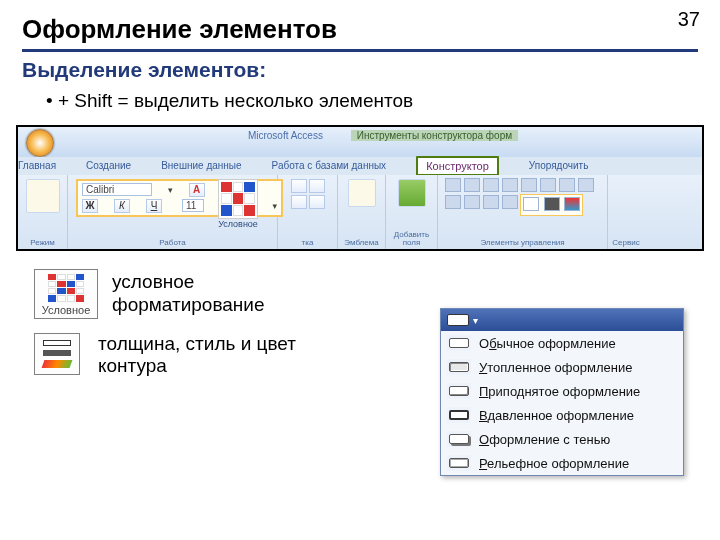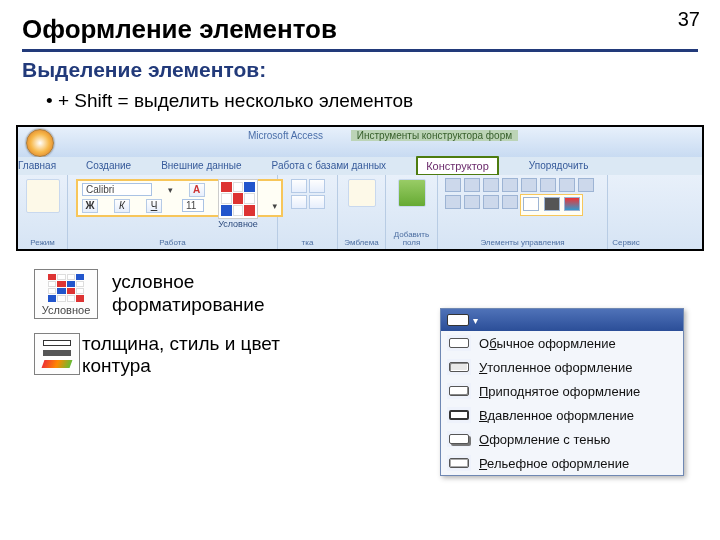--- a/index.html
+++ b/index.html
@@ -157,21 +157,21 @@
   }
   .btn-cond .ic {
     width: 36px; height: 28px; margin: 2px auto;
     display: grid; grid-template: repeat(4,1fr)/repeat(4,1fr); gap: 1px;
   }
   .caption {
     font-size: 19px; line-height: 1.2;
   }
 
   .row3 {
-    display: flex; gap: 2px; margin: 10px 0 0 34px;
+    display: flex; gap: 18px; margin: 10px 0 0 34px;
     align-items: flex-start;
   }
   .btn-line {
     width: 46px; border: 1px solid #808080;
     padding: 6px 2px; text-align: center;
     display: flex; flex-direction: column; gap: 4px; align-items: center;
     background: #fdfdfd;
   }
   .strip { height: 6px; width: 28px; border-radius: 0; }
   .strip-1 { background: #fff; border: 1px solid #333; }

